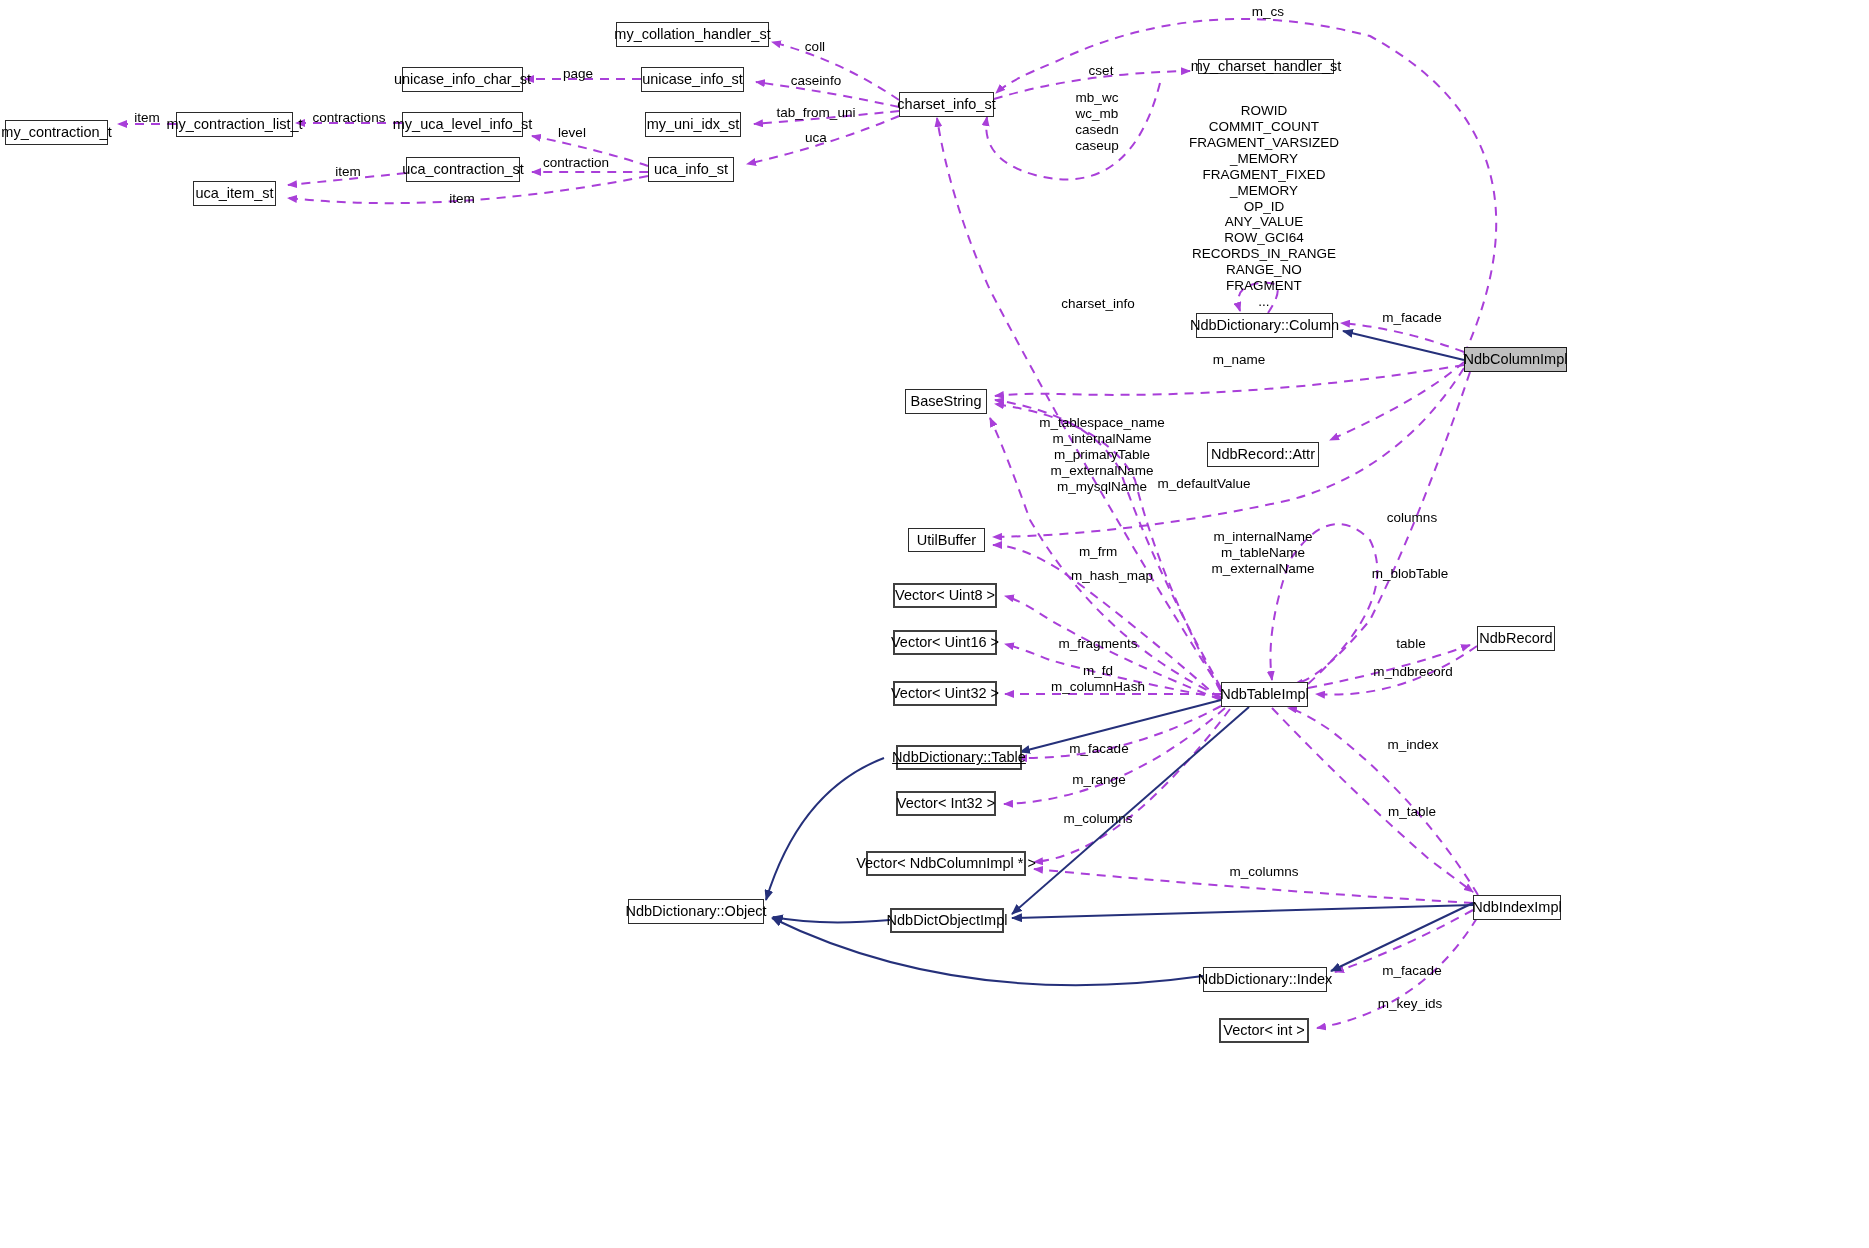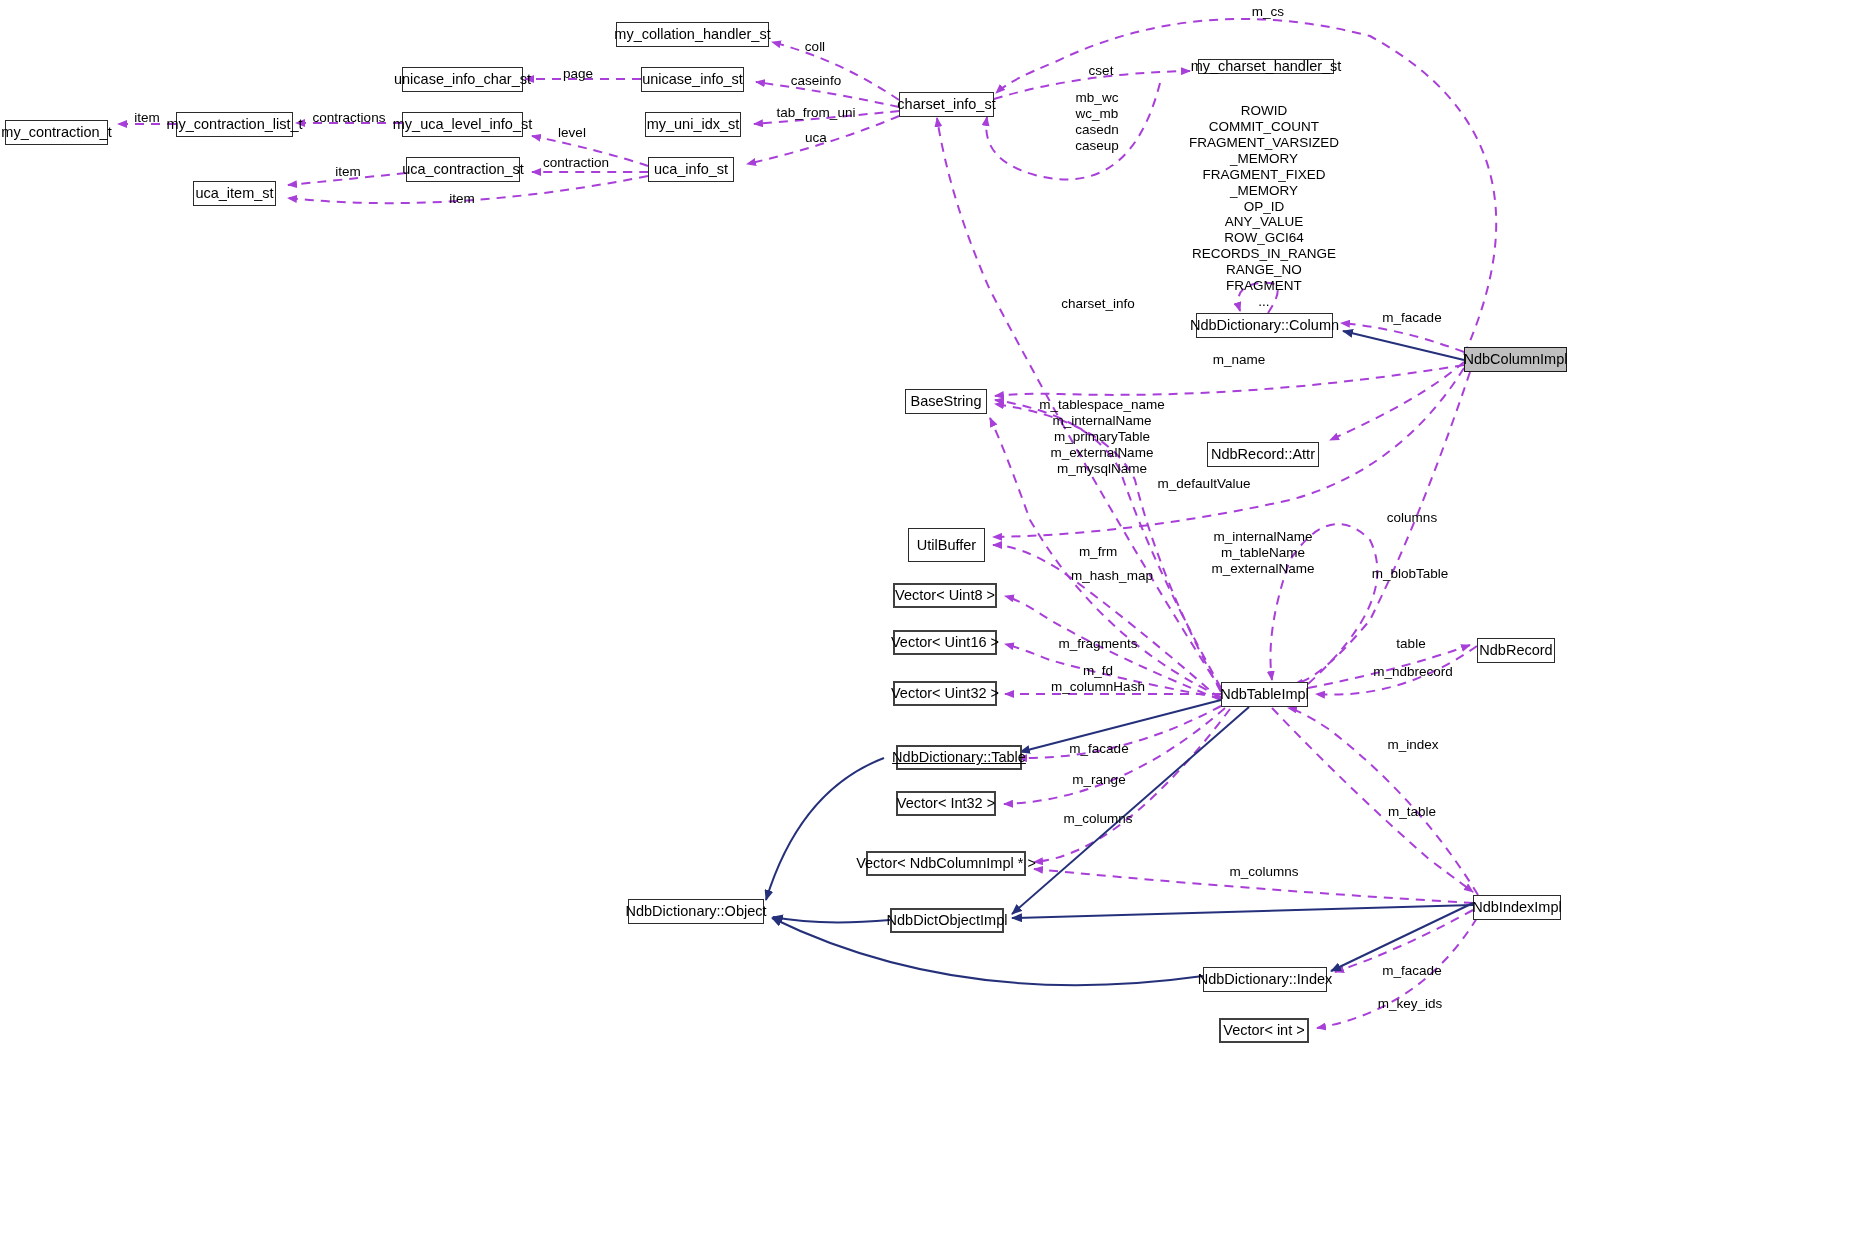--- a/index.html
+++ b/index.html
@@ -158,26 +158,26 @@
       <div class="node" style="left: 645px; top: 112px; width: 96px; height: 25px;">my_uni_idx_st</div>
       <div class="node" style="left: 193px; top: 181px; width: 83px; height: 25px;">uca_item_st</div>
       <div class="node" style="left: 406px; top: 157px; width: 114px; height: 25px;">uca_contraction_st</div>
       <div class="node" style="left: 648px; top: 157px; width: 86px; height: 25px;">uca_info_st</div>
       <div class="node" style="left: 899px; top: 92px; width: 95px; height: 25px;">charset_info_st</div>
       <div class="node" style="left: 1198px; top: 59px; width: 136px; height: 15px;">my_charset_handler_st</div>
       <div class="node" style="left: 1196px; top: 313px; width: 137px; height: 25px;">NdbDictionary::Column</div>
       <div class="node current" style="left: 1464px; top: 347px; width: 103px; height: 25px;">NdbColumnImpl</div>
       <div class="node" style="left: 905px; top: 389px; width: 82px; height: 25px;">BaseString</div>
       <div class="node" style="left: 1207px; top: 442px; width: 112px; height: 25px;">NdbRecord::Attr</div>
-      <div class="node" style="left: 908px; top: 528px; width: 77px; height: 34px;">UtilBuffer</div>
+      <div class="node" style="left: 908px; top: 528px; width: 77px; height: 24px;">UtilBuffer</div>
       <div class="node thick" style="left: 893px; top: 583px; width: 104px; height: 25px;">Vector&lt; Uint8 &gt;</div>
       <div class="node thick" style="left: 893px; top: 630px; width: 104px; height: 25px;">Vector&lt; Uint16 &gt;</div>
       <div class="node thick" style="left: 893px; top: 681px; width: 104px; height: 25px;">Vector&lt; Uint32 &gt;</div>
       <div class="node" style="left: 1221px; top: 682px; width: 87px; height: 25px;">NdbTableImpl</div>
-      <div class="node" style="left: 1477px; top: 626px; width: 78px; height: 25px; margin-top: 12px;">NdbRecord</div>
+      <div class="node" style="left: 1477px; top: 626px; width: 78px; height: 25px;">NdbRecord</div>
       <div class="node thick" style="left: 896px; top: 745px; width: 126px; height: 25px; text-decoration: underline;">NdbDictionary::Table</div>
       <div class="node thick" style="left: 896px; top: 791px; width: 100px; height: 25px;">Vector&lt; Int32 &gt;</div>
       <div class="node thick" style="left: 866px; top: 851px; width: 160px; height: 25px;">Vector&lt; NdbColumnImpl * &gt;</div>
       <div class="node" style="left: 628px; top: 899px; width: 136px; height: 25px;">NdbDictionary::Object</div>
       <div class="node thick" style="left: 890px; top: 908px; width: 114px; height: 25px;">NdbDictObjectImpl</div>
       <div class="node" style="left: 1473px; top: 895px; width: 88px; height: 25px;">NdbIndexImpl</div>
       <div class="node" style="left: 1203px; top: 967px; width: 124px; height: 25px;">NdbDictionary::Index</div>
       <div class="node thick" style="left: 1219px; top: 1018px; width: 90px; height: 25px;">Vector&lt; int &gt;</div>
     </div>
 
@@ -193,21 +193,21 @@
       <div class="edge-label" style="left: 572px; top: 125px;">level</div>
       <div class="edge-label multi" style="left: 1097px; top: 90px;">mb_wc<br>wc_mb<br>casedn<br>caseup</div>
       <div class="edge-label" style="left: 816px; top: 130px;">uca</div>
       <div class="edge-label" style="left: 576px; top: 155px;">contraction</div>
       <div class="edge-label" style="left: 348px; top: 164px;">item</div>
       <div class="edge-label" style="left: 462px; top: 191px;">item</div>
       <div class="edge-label multi" style="left: 1264px; top: 103px;">ROWID<br>COMMIT_COUNT<br>FRAGMENT_VARSIZED<br>_MEMORY<br>FRAGMENT_FIXED<br>_MEMORY<br>OP_ID<br>ANY_VALUE<br>ROW_GCI64<br>RECORDS_IN_RANGE<br>RANGE_NO<br>FRAGMENT<br>...</div>
       <div class="edge-label" style="left: 1098px; top: 248px; margin-top: 48px;">charset_info</div>
       <div class="edge-label" style="left: 1412px; top: 310px;">m_facade</div>
       <div class="edge-label" style="left: 1197px; top: 352px; margin-left: 42px;">m_name</div>
-      <div class="edge-label multi" style="left: 1102px; top: 397px;">m_tablespace_name<br>m_internalName<br>m_primaryTable<br>m_externalName<br>m_mysqlName</div>
+      <div class="edge-label multi" style="left: 1102px; top: 415px;">m_tablespace_name<br>m_internalName<br>m_primaryTable<br>m_externalName<br>m_mysqlName</div>
       <div class="edge-label" style="left: 1204px; top: 476px;">m_defaultValue</div>
       <div class="edge-label multi" style="left: 1263px; top: 529px;">m_internalName<br>m_tableName<br>m_externalName</div>
       <div class="edge-label" style="left: 1412px; top: 510px;">columns</div>
       <div class="edge-label" style="left: 1098px; top: 544px;">m_frm</div>
       <div class="edge-label" style="left: 1098px; top: 568px; padding-left: 28px;">m_hash_map</div>
       <div class="edge-label" style="left: 1410px; top: 566px;">m_blobTable</div>
       <div class="edge-label" style="left: 1098px; top: 636px;">m_fragments</div>
       <div class="edge-label" style="left: 1411px; top: 636px;">table</div>
       <div class="edge-label multi" style="left: 1098px; top: 663px;">m_fd<br>m_columnHash</div>
       <div class="edge-label" style="left: 1413px; top: 664px;">m_ndbrecord</div>

